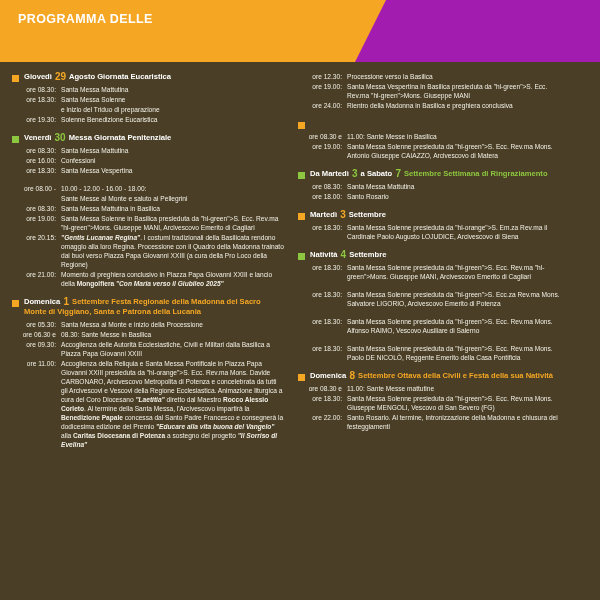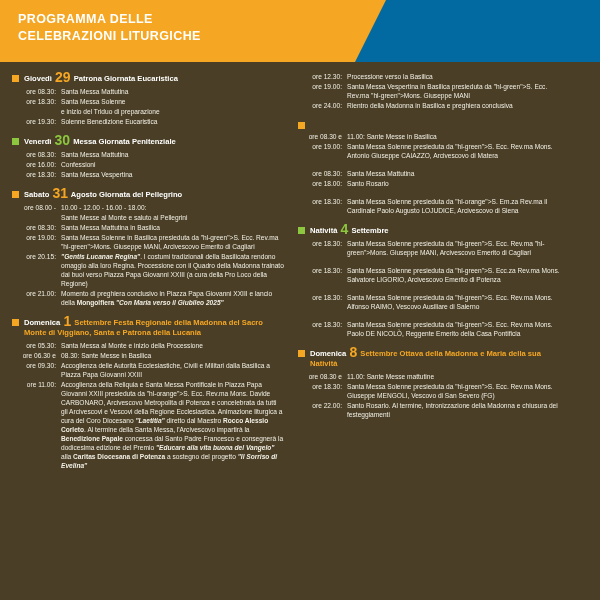--- a/index.html
+++ b/index.html
@@ -9,21 +9,21 @@
     font-family:"Liberation Sans", sans-serif;
     color:#ffffff;
     overflow:hidden;
   }
   .page{position:relative;width:600px;height:600px;box-sizing:border-box;}
 
   
   .header{
     position:relative;
     height:62px;
-    background:#0369a1;
+    background:#a21caf;
     overflow:hidden;
   }
   .header-band{
     position:absolute;left:0;top:0;width:355px;height:62px;
     background:#f5a623;
   }
   .header-band:after{
     content:"";position:absolute;right:-31px;top:0;
     border-top:62px solid #f5a623;
     border-right:31px solid transparent;
@@ -49,21 +49,21 @@
   .day-head{
     display:flex;align-items:flex-start;
     margin-bottom:3px;
   }
   .marker{
     width:7px;height:7px;margin-top:3px;margin-right:5px;flex:none;
   }
   .day-title{
     font-size:7.6px;font-weight:bold;line-height:10px;
   }
-  .daynum{font-size:14px;font-weight:bold;vertical-align:-1px;padding:0 1px;}
+  .daynum{font-size:10px;font-weight:bold;vertical-align:-1px;padding:0 1px;}
 
   .row{
     display:flex;
     font-size:6.6px;
     line-height:9px;
     margin-bottom:1px;
     color:#f2efe6;
   }
   .row .time{
     width:44px;flex:none;text-align:right;padding-right:5px;
@@ -76,30 +76,29 @@
 </style>
 </head>
 <body>
 
 <div class="page">
 
   <div class="header">
     <div class="header-band"></div>
     <div class="header-title">
       <div>PROGRAMMA DELLE</div>
-      <div>CELEBRAZIONI LITURGICHE</div>
     </div>
   </div>
 
   <div class="cols">
     <div class="col" id="col-left">
         <div class="day">
           <div class="day-head">
             <span class="marker" style="background: rgb(245, 166, 35);"></span>
-            <div class="day-title"><span>Giovedì </span><span class="daynum" style="color: rgb(245, 166, 35);">29</span><span> Patrona Giornata Eucaristica</span></div>
+            <div class="day-title"><span>Giovedì </span><span class="daynum" style="color: rgb(245, 166, 35);">29</span><span> Agosto Giornata Eucaristica</span></div>
           </div>
           <div class="row">
             <div class="time">ore 08.30:</div>
             <div class="txt">Santa Messa Mattutina</div>
           </div>
           <div class="row">
             <div class="time">ore 18.30:</div>
             <div class="txt">Santa Messa Solenne</div>
           </div>
           <div class="row indent">
@@ -123,24 +122,20 @@
           <div class="row">
             <div class="time">ore 16.00:</div>
             <div class="txt">Confessioni</div>
           </div>
           <div class="row">
             <div class="time">ore 18.30:</div>
             <div class="txt">Santa Messa Vespertina</div>
           </div>
         </div>
         <div class="day">
-          <div class="day-head">
-            <span class="marker" style="background: rgb(245, 166, 35);"></span>
-            <div class="day-title"><span>Sabato </span><span class="daynum" style="color: rgb(245, 166, 35);">31</span><span> Agosto Giornata del Pellegrino</span></div>
-          </div>
           <div class="row">
             <div class="time">ore 08.00 -</div>
             <div class="txt">10.00 - 12.00 - 16.00 - 18.00:</div>
           </div>
           <div class="row indent">
             <div class="time">ore 00.00:</div>
             <div class="txt">Sante Messe al Monte e saluto ai Pellegrini</div>
           </div>
           <div class="row">
             <div class="time">ore 08.30:</div>
@@ -204,30 +199,38 @@
           <div class="row">
             <div class="time">ore 08.30 e</div>
             <div class="txt">11.00: Sante Messe in Basilica</div>
           </div>
           <div class="row">
             <div class="time">ore 19.00:</div>
             <div class="txt">Santa Messa Solenne presieduta da <span class="&lt;span">"hl-green"</span>&gt;S. Ecc. Rev.ma Mons. Antonio Giuseppe CAIAZZO, Arcivescovo di Matera</div>
           </div>
         </div>
         <div class="day">
+          <div class="day-head">
+            <span class="marker" style="background: rgb(141, 198, 63);"></span>
+            <div class="day-title"><span>Da Martedì </span><span class="daynum" style="color: rgb(141, 198, 63);">3</span><span> a Sabato </span><span class="daynum" style="color: rgb(141, 198, 63);">7</span><span style="color: rgb(141, 198, 63);"> Settembre Settimana di Ringraziamento</span></div>
+          </div>
           <div class="row">
             <div class="time">ore 08.30:</div>
             <div class="txt">Santa Messa Mattutina</div>
           </div>
           <div class="row">
             <div class="time">ore 18.00:</div>
             <div class="txt">Santo Rosario</div>
           </div>
         </div>
         <div class="day">
+          <div class="day-head">
+            <span class="marker" style="background: rgb(245, 166, 35);"></span>
+            <div class="day-title"><span>Martedì </span><span class="daynum" style="color: rgb(245, 166, 35);">3</span><span> Settembre</span></div>
+          </div>
           <div class="row">
             <div class="time">ore 18.30:</div>
             <div class="txt">Santa Messa Solenne presieduta da <span class="&lt;span">"hl-orange"</span>&gt;S. Em.za Rev.ma il Cardinale Paolo Augusto LOJUDICE, Arcivescovo di Siena</div>
           </div>
         </div>
         <div class="day">
           <div class="day-head">
             <span class="marker" style="background: rgb(141, 198, 63);"></span>
             <div class="day-title"><span>Natività </span><span class="daynum" style="color: rgb(141, 198, 63);">4</span><span> Settembre</span></div>
           </div>
@@ -250,21 +253,21 @@
         </div>
         <div class="day">
           <div class="row">
             <div class="time">ore 18.30:</div>
             <div class="txt">Santa Messa Solenne presieduta da <span class="&lt;span">"hl-green"</span>&gt;S. Ecc. Rev.ma Mons. Paolo DE NICOLÒ, Reggente Emerito della Casa Pontificia</div>
           </div>
         </div>
         <div class="day">
           <div class="day-head">
             <span class="marker" style="background: rgb(245, 166, 35);"></span>
-            <div class="day-title"><span>Domenica </span><span class="daynum" style="color: rgb(245, 166, 35);">8</span><span style="color: rgb(245, 166, 35);"> Settembre Ottava della Madonna e Maria della sua Natività</span></div>
+            <div class="day-title"><span>Domenica </span><span class="daynum" style="color: rgb(245, 166, 35);">8</span><span style="color: rgb(245, 166, 35);"> Settembre Ottava della Civili e Festa della sua Natività</span></div>
           </div>
           <div class="row">
             <div class="time">ore 08.30 e</div>
             <div class="txt">11.00: Sante Messe mattutine</div>
           </div>
           <div class="row">
             <div class="time">ore 18.30:</div>
             <div class="txt">Santa Messa Solenne presieduta da <span class="&lt;span">"hl-green"</span>&gt;S. Ecc. Rev.ma Mons. Giuseppe MENGOLI, Vescovo di San Severo (FG)</div>
           </div>
           <div class="row">

